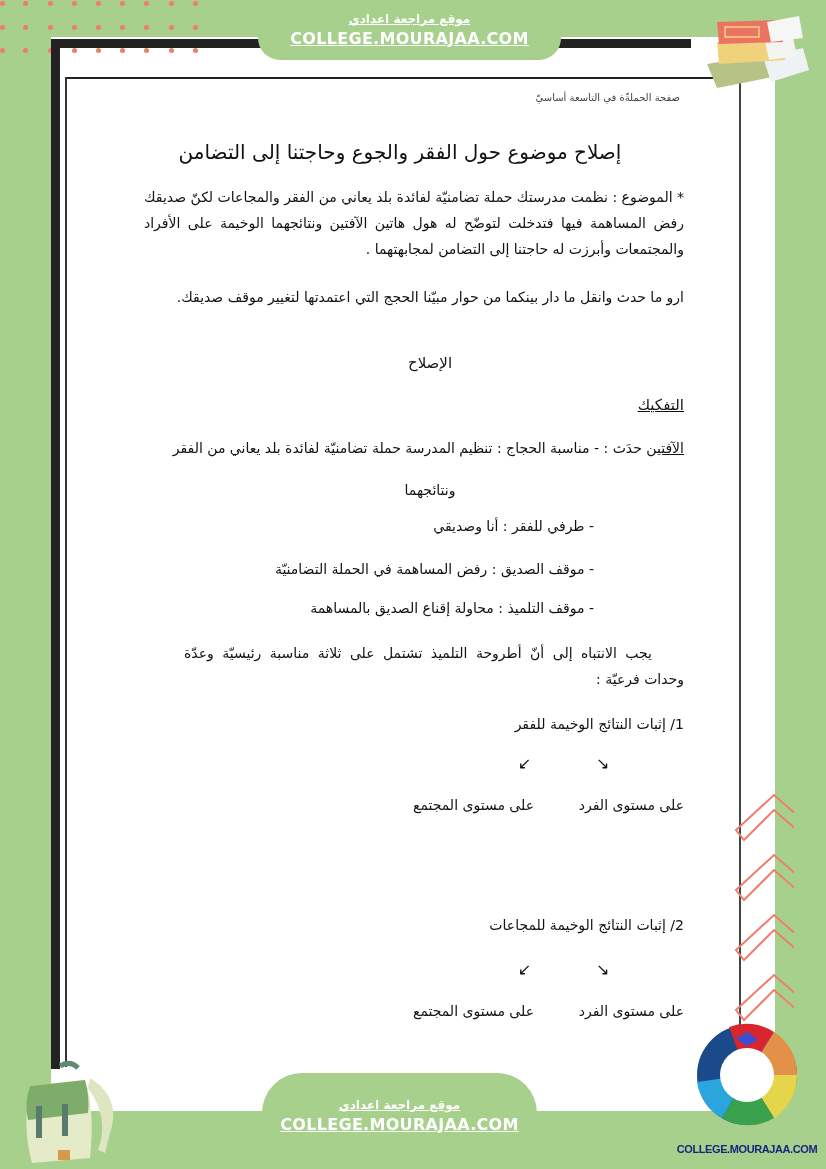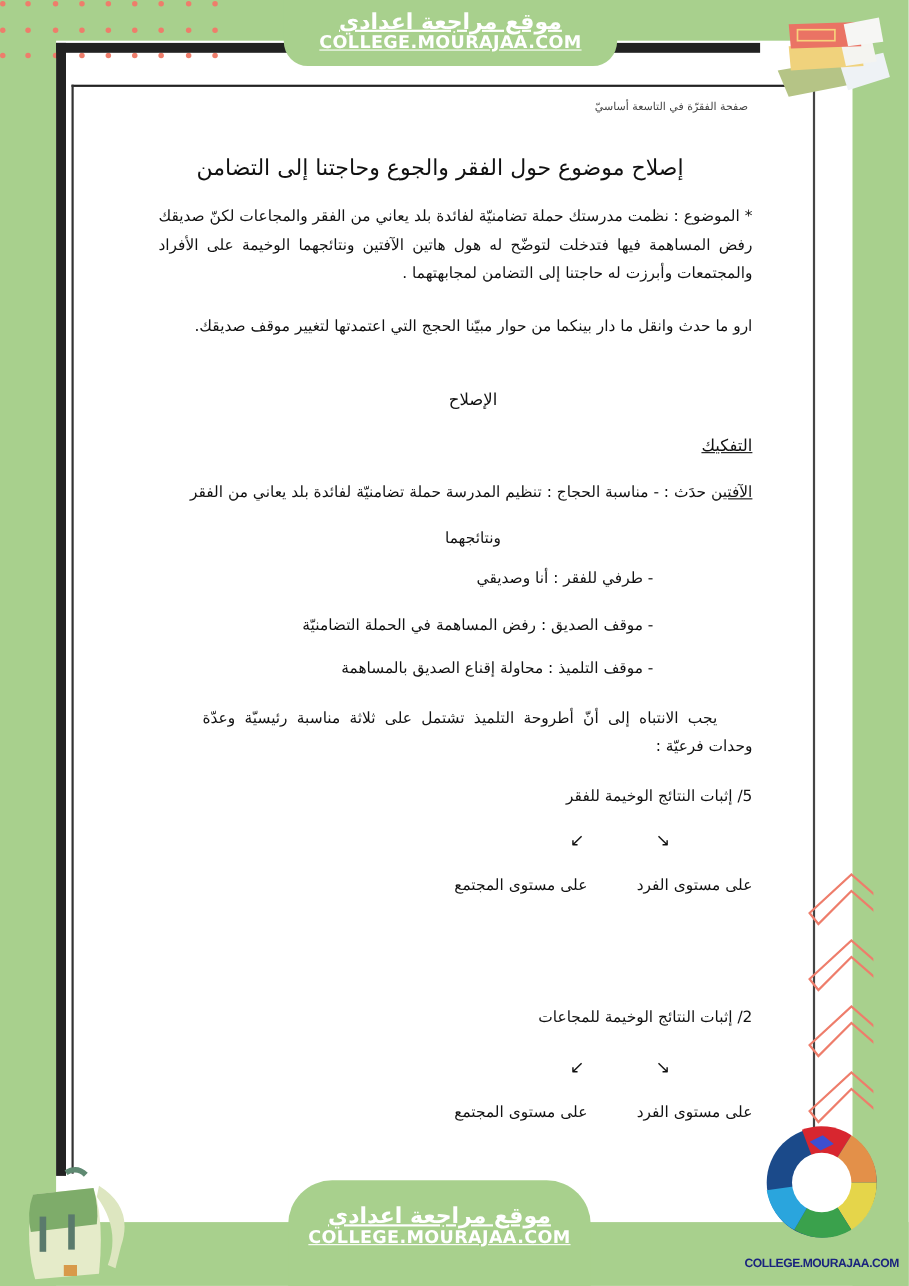--- a/index.html
+++ b/index.html
@@ -6,21 +6,21 @@
   body { width:826px; height:1169px; position:relative; overflow:hidden; background:#a8d08d; font-family:"DejaVu Sans", sans-serif; }
   .dots { position:absolute; left:0; top:0; width:200px; height:60px; }
   .dot { position:absolute; width:5px; height:5px; border-radius:50%; background:#ee7d6b; }
   .page { position:absolute; left:51px; top:37px; width:724px; height:1132px; background:#fff; }
   .frame-thick-top { position:absolute; left:51px; top:39px; width:640px; height:9px; background:#222; }
   .frame-thick-left { position:absolute; left:51px; top:39px; width:9px; height:1030px; background:#222; }
   .inner-line-top { position:absolute; left:65px; top:77px; width:676px; height:2px; background:#222; }
   .inner-line-left { position:absolute; left:65px; top:77px; width:2px; height:990px; background:#333; }
   .inner-line-right { position:absolute; left:739px; top:77px; width:2px; height:990px; background:#444; }
   .header-tab { position:absolute; left:258px; top:0; width:303px; height:60px; background:#a8d08d; border-radius:0 0 22px 22px; text-align:center; color:#fff; }
-  .tab-line1 { font-size:20px; font-weight:bold; margin-top:9px; text-decoration:underline; line-height:20px; }
+  .tab-line1 { font-size:12px; font-weight:bold; margin-top:9px; text-decoration:underline; line-height:20px; }
   .tab-line2 { font-size:16px; font-weight:bold; text-decoration:underline; letter-spacing:0.3px; line-height:20px; }
   .books { position:absolute; left:693px; top:12px; width:120px; height:80px; }
   .running-head { position:absolute; left:380px; top:92px; width:300px; font-size:10px; color:#444; direction:rtl; text-align:right; }
   .title { position:absolute; left:150px; top:140px; width:500px; text-align:center; font-size:20px; direction:rtl; color:#111; }
   .para { position:absolute; right:142px; width:540px; direction:rtl; text-align:justify; font-size:14px; line-height:26px; color:#111; }
   .center { position:absolute; left:150px; width:560px; text-align:center; direction:rtl; font-size:14px; color:#111; }
   .rtl-line { position:absolute; direction:rtl; font-size:14px; color:#111; white-space:nowrap; }
   .bold { font-weight:normal; }
   .ul { text-decoration:underline; }
   .arrow { position:absolute; font-size:16px; color:#111; }
@@ -82,21 +82,21 @@
 <svg class="books" viewBox="0 0 120 80">
   <path d="M14 52 L95 38 L105 60 L24 76 Z" fill="#b5c486"></path>
   <path d="M70 45 L110 36 L116 58 L78 70 Z" fill="#eef2f5"></path>
   <path d="M24 30 L90 28 L92 48 L26 52 Z" fill="#f0d27c"></path>
   <path d="M72 30 L100 26 L104 44 L76 48 Z" fill="#f4f4f0"></path>
   <path d="M24 10 L88 8 L90 30 L26 32 Z" fill="#ea7364"></path>
   <path d="M74 10 L106 4 L110 26 L78 30 Z" fill="#f6f6f4"></path>
   <rect x="32" y="15" width="34" height="10" fill="none" stroke="#f7d37c" stroke-width="1.5"></rect>
 </svg>
 
-<div class="running-head">صفحة الفقرّة في التاسعة أساسيّ</div>
+<div class="running-head">صفحة الحملةّة في التاسعة أساسيّ</div>
 <div class="title">إصلاح موضوع حول الفقر والجوع وحاجتنا إلى التضامن</div>
 
 <div class="para" style="top:184px">
   <span class="bold">* الموضوع</span>
   <span>: نظمت مدرستك حملة تضامنيّة لفائدة بلد يعاني من الفقر والمجاعات لكنّ صديقك رفض المساهمة فيها فتدخلت لتوضّح له هول هاتين الآفتين ونتائجهما الوخيمة على الأفراد والمجتمعات وأبرزت له حاجتنا إلى التضامن لمجابهتهما .</span>
 </div>
 
 <div class="para" style="top:284px">ارو ما حدث وانقل ما دار بينكما من حوار مبيّنا الحجج التي اعتمدتها لتغيير موقف صديقك.</div>
 
 <div class="center bold" style="top:354px;font-size:15px">الإصلاح</div>
@@ -108,21 +108,21 @@
   <span>حدَث : - مناسبة الحجاج : تنظيم المدرسة حملة تضامنيّة لفائدة بلد يعاني من الفقر</span>
 </div>
 <div class="center" style="top:482px">ونتائجهما</div>
 
 <div class="rtl-line" style="right:232px;top:518px">- طرفي للفقر : أنا وصديقي</div>
 <div class="rtl-line" style="right:232px;top:561px">- موقف الصديق : رفض المساهمة في الحملة التضامنيّة</div>
 <div class="rtl-line" style="right:232px;top:600px">- موقف التلميذ : محاولة إقناع الصديق بالمساهمة</div>
 
 <div class="para" style="top:640px;width:500px;right:142px;text-indent:32px">يجب الانتباه إلى أنّ أطروحة التلميذ تشتمل على ثلاثة مناسبة رئيسيّة وعدّة وحدات فرعيّة :</div>
 
-<div class="rtl-line" style="right:142px;top:716px">5/ إثبات النتائج الوخيمة للفقر</div>
+<div class="rtl-line" style="right:142px;top:716px">1/ إثبات النتائج الوخيمة للفقر</div>
 <div class="arrow" style="left:596px;top:754px">↘</div>
 <div class="arrow" style="left:518px;top:754px">↙</div>
 <div class="rtl-line" style="right:142px;top:797px">على مستوى الفرد</div>
 <div class="rtl-line" style="right:292px;top:797px">على مستوى المجتمع</div>
 
 <div class="rtl-line" style="right:142px;top:917px">2/ إثبات النتائج الوخيمة للمجاعات</div>
 <div class="arrow" style="left:596px;top:960px">↘</div>
 <div class="arrow" style="left:518px;top:960px">↙</div>
 <div class="rtl-line" style="right:142px;top:1003px">على مستوى الفرد</div>
 <div class="rtl-line" style="right:292px;top:1003px">على مستوى المجتمع</div>

